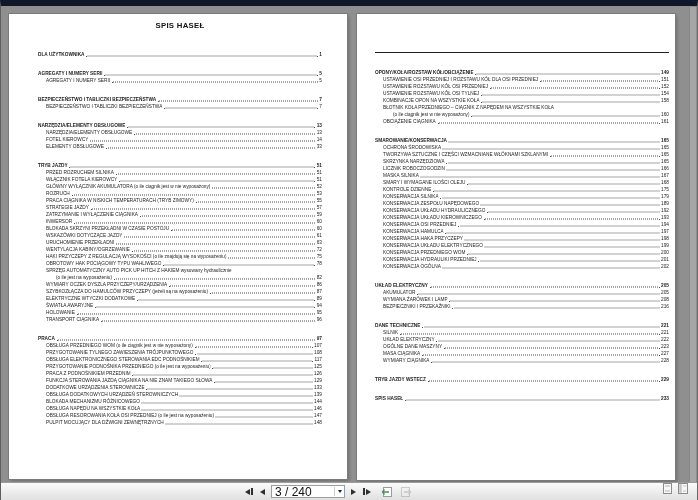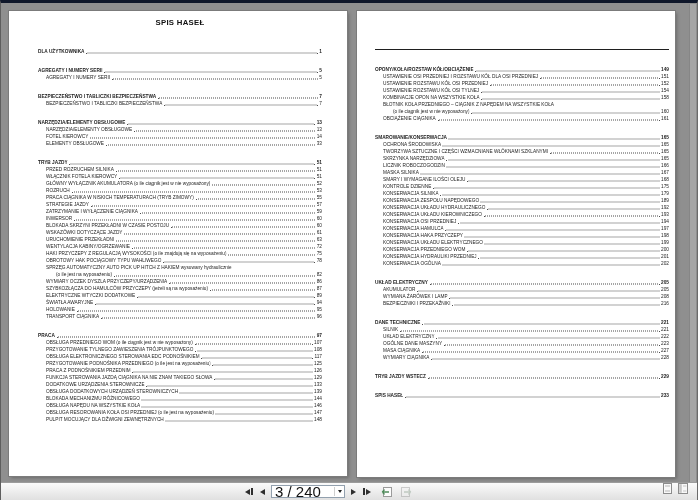--- a/index.html
+++ b/index.html
@@ -2,21 +2,21 @@
 <html><head>
 <meta charset="utf-8">
 <style>
   html,body{margin:0;padding:0;}
   body{
     width:698px;height:500px;position:relative;overflow:hidden;
     background:#8f8f8f;
     font-family:"Liberation Sans",sans-serif;
     -webkit-font-smoothing:antialiased;
   }
-  .viewer{position:absolute;inset:0;border-top:3px solid #0f172a;border-left:1px solid #5e5e5e;border-right:1px solid #6b6b6b;box-sizing:border-box;padding-left:28px;}
+  .viewer{position:absolute;inset:0;border-top:6px solid #0f172a;border-left:1px solid #5e5e5e;border-right:1px solid #6b6b6b;box-sizing:border-box;padding-left:28px;}
 
   
   .page{position:absolute;top:8px;background:#fff;overflow:hidden;
         box-shadow:0 0 0 1px #7b7b7b, 2px 2px 3px rgba(40,40,40,.35);}
   .page-left{left:8px;width:338px;height:465px;}
   .page-right{left:356px;width:318px;height:466px;}
   .inner{width:200%;height:200%;transform:scale(.5);transform-origin:0 0;box-sizing:border-box;}
   .page-left .inner{padding:12px 50px 0 58px;}
   .page-right .inner{padding:0 12px 0 36px;}
 
@@ -42,21 +42,21 @@
   
   .toolbar{position:absolute;left:0;right:0;bottom:0;height:17px;
            background:linear-gradient(#fbfbfb,#e0e0e0);border-top:1px solid #9c9c9c;}
   .nav-group{position:absolute;left:243px;top:2px;height:13px;display:flex;align-items:center;gap:5px;}
   .tbtn{background:transparent;border:none;margin:0;padding:0 1px;height:13px;display:flex;align-items:center;gap:1px;cursor:default;}
   .tri{width:0;height:0;border-style:solid;}
   .tri-l{border-width:3.5px 5px 3.5px 0;border-color:transparent #2e2e2e transparent transparent;}
   .tri-r{border-width:3.5px 0 3.5px 5px;border-color:transparent transparent transparent #2e2e2e;}
   .bar{width:2px;height:7px;background:#2e2e2e;}
   .page-box{width:74px;height:13px;box-sizing:border-box;background:#fff;border:1px solid #92a0ae;
-            display:flex;align-items:center;font-size:15px;color:#111;padding-left:3px;}
+            display:flex;align-items:center;font-size:12px;color:#111;padding-left:3px;}
   .page-box .txt{flex:1 1 auto;text-align:left;}
   .page-box .sep{width:1px;height:9px;background:#cfcfcf;}
   .page-box .dd{width:9px;display:flex;align-items:center;justify-content:center;}
   .dd-tri{width:0;height:0;border-style:solid;border-width:3px 2.5px 0 2.5px;border-color:#222 transparent transparent transparent;}
   .viewbtn{background:transparent;border:none;padding:0;margin-left:2px;height:13px;display:flex;align-items:center;cursor:default;}
   .viewbtn.disabled{opacity:.45;}
 
   
   .layout-group{position:absolute;right:9px;bottom:3px;display:flex;gap:6px;align-items:flex-end;}
   .lbtn{background:transparent;border:none;padding:0;margin:0;cursor:default;display:block;}

